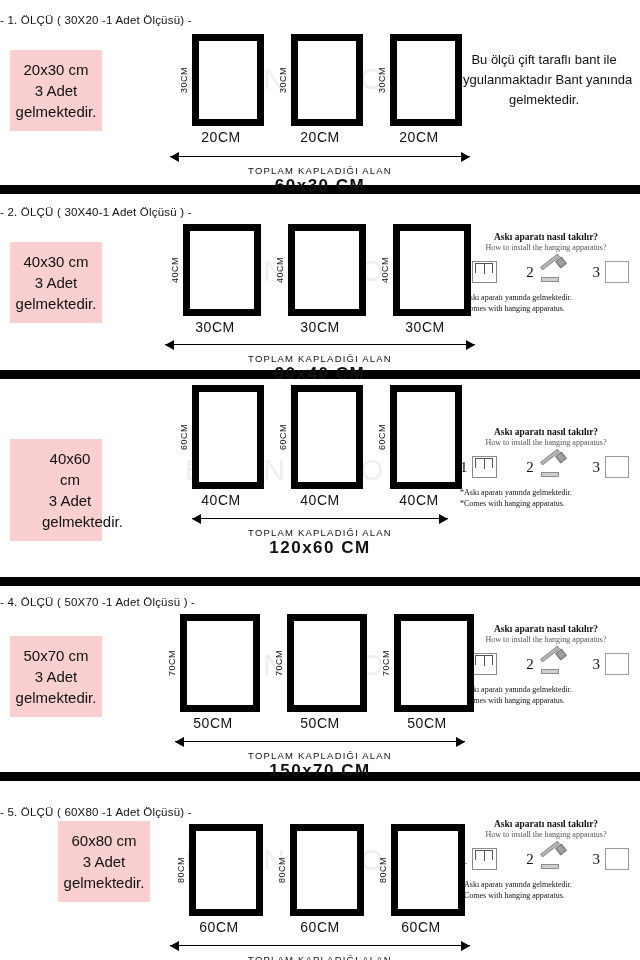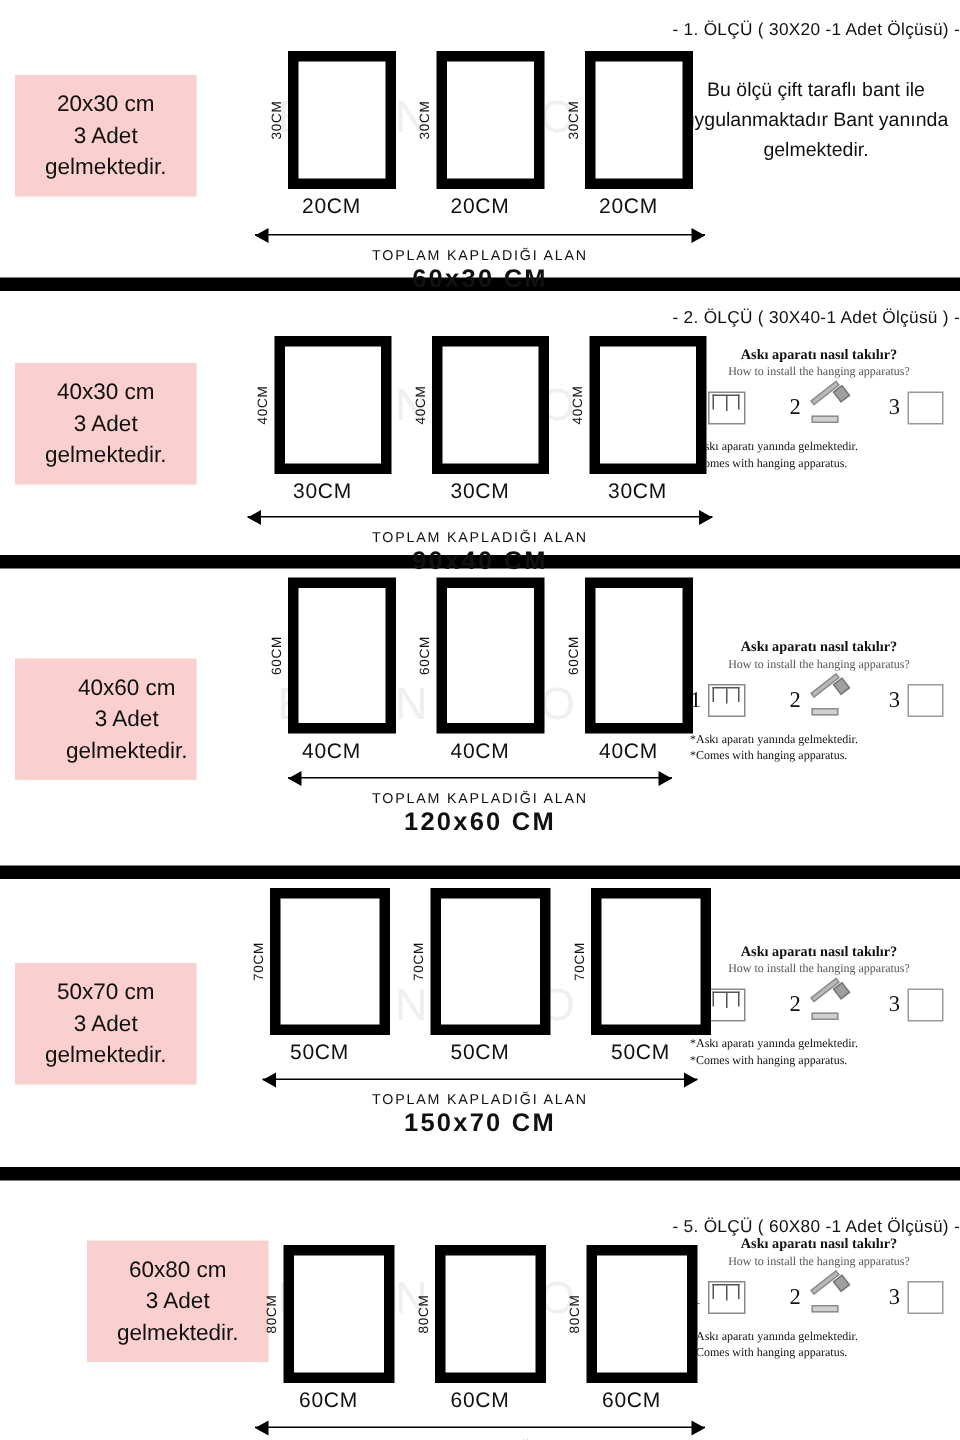--- a/index.html
+++ b/index.html
@@ -36,28 +36,28 @@
   
   .size-badge {
     position: absolute;
     left: 10px;
     background: #f9cfcf;
     color: #111;
     text-align: center;
     font-size: 15px;
     line-height: 21px;
     padding: 9px 4px;
-    width: 121px;
+    width: 92px;
     box-sizing: border-box;
     font-family: "Liberation Sans", sans-serif;
   }
 
   
   .sec-title {
-    text-align: right;
+    text-align: left;
     font-size: 11.5px;
     letter-spacing: .2px;
     color: #111;
     font-family: "Liberation Sans", sans-serif;
   }
 
   
   .frames {
     position: relative;
     display: flex;
@@ -470,20 +470,21 @@
           <div class="bar"></div>
         </div>
       <div class="total-label">TOPLAM KAPLADIĞI ALAN</div>
       <div class="total-value">120x60 CM</div>
     </div>
   </div>
   <div class="divider"></div>
 
   <div class="section" style="height:186px;">
     <div class="watermark" style="top:62px;">EVİNEMODA</div>
+    <div class="sec-title" style="padding-top:10px;">- 4. ÖLÇÜ ( 50X70 -1 Adet Ölçüsü ) -</div>
 
     <div class="size-badge" style="top:50px; white-space:pre-line;">50x70 cm
 3 Adet
 gelmektedir.</div>
 
     <div class="install" style="top:38px;">
       <div class="t1">Askı aparatı nasıl takılır?</div>
       <div class="t2">How to install the hanging apparatus?</div>
       <div class="steps">
         <div class="step">

